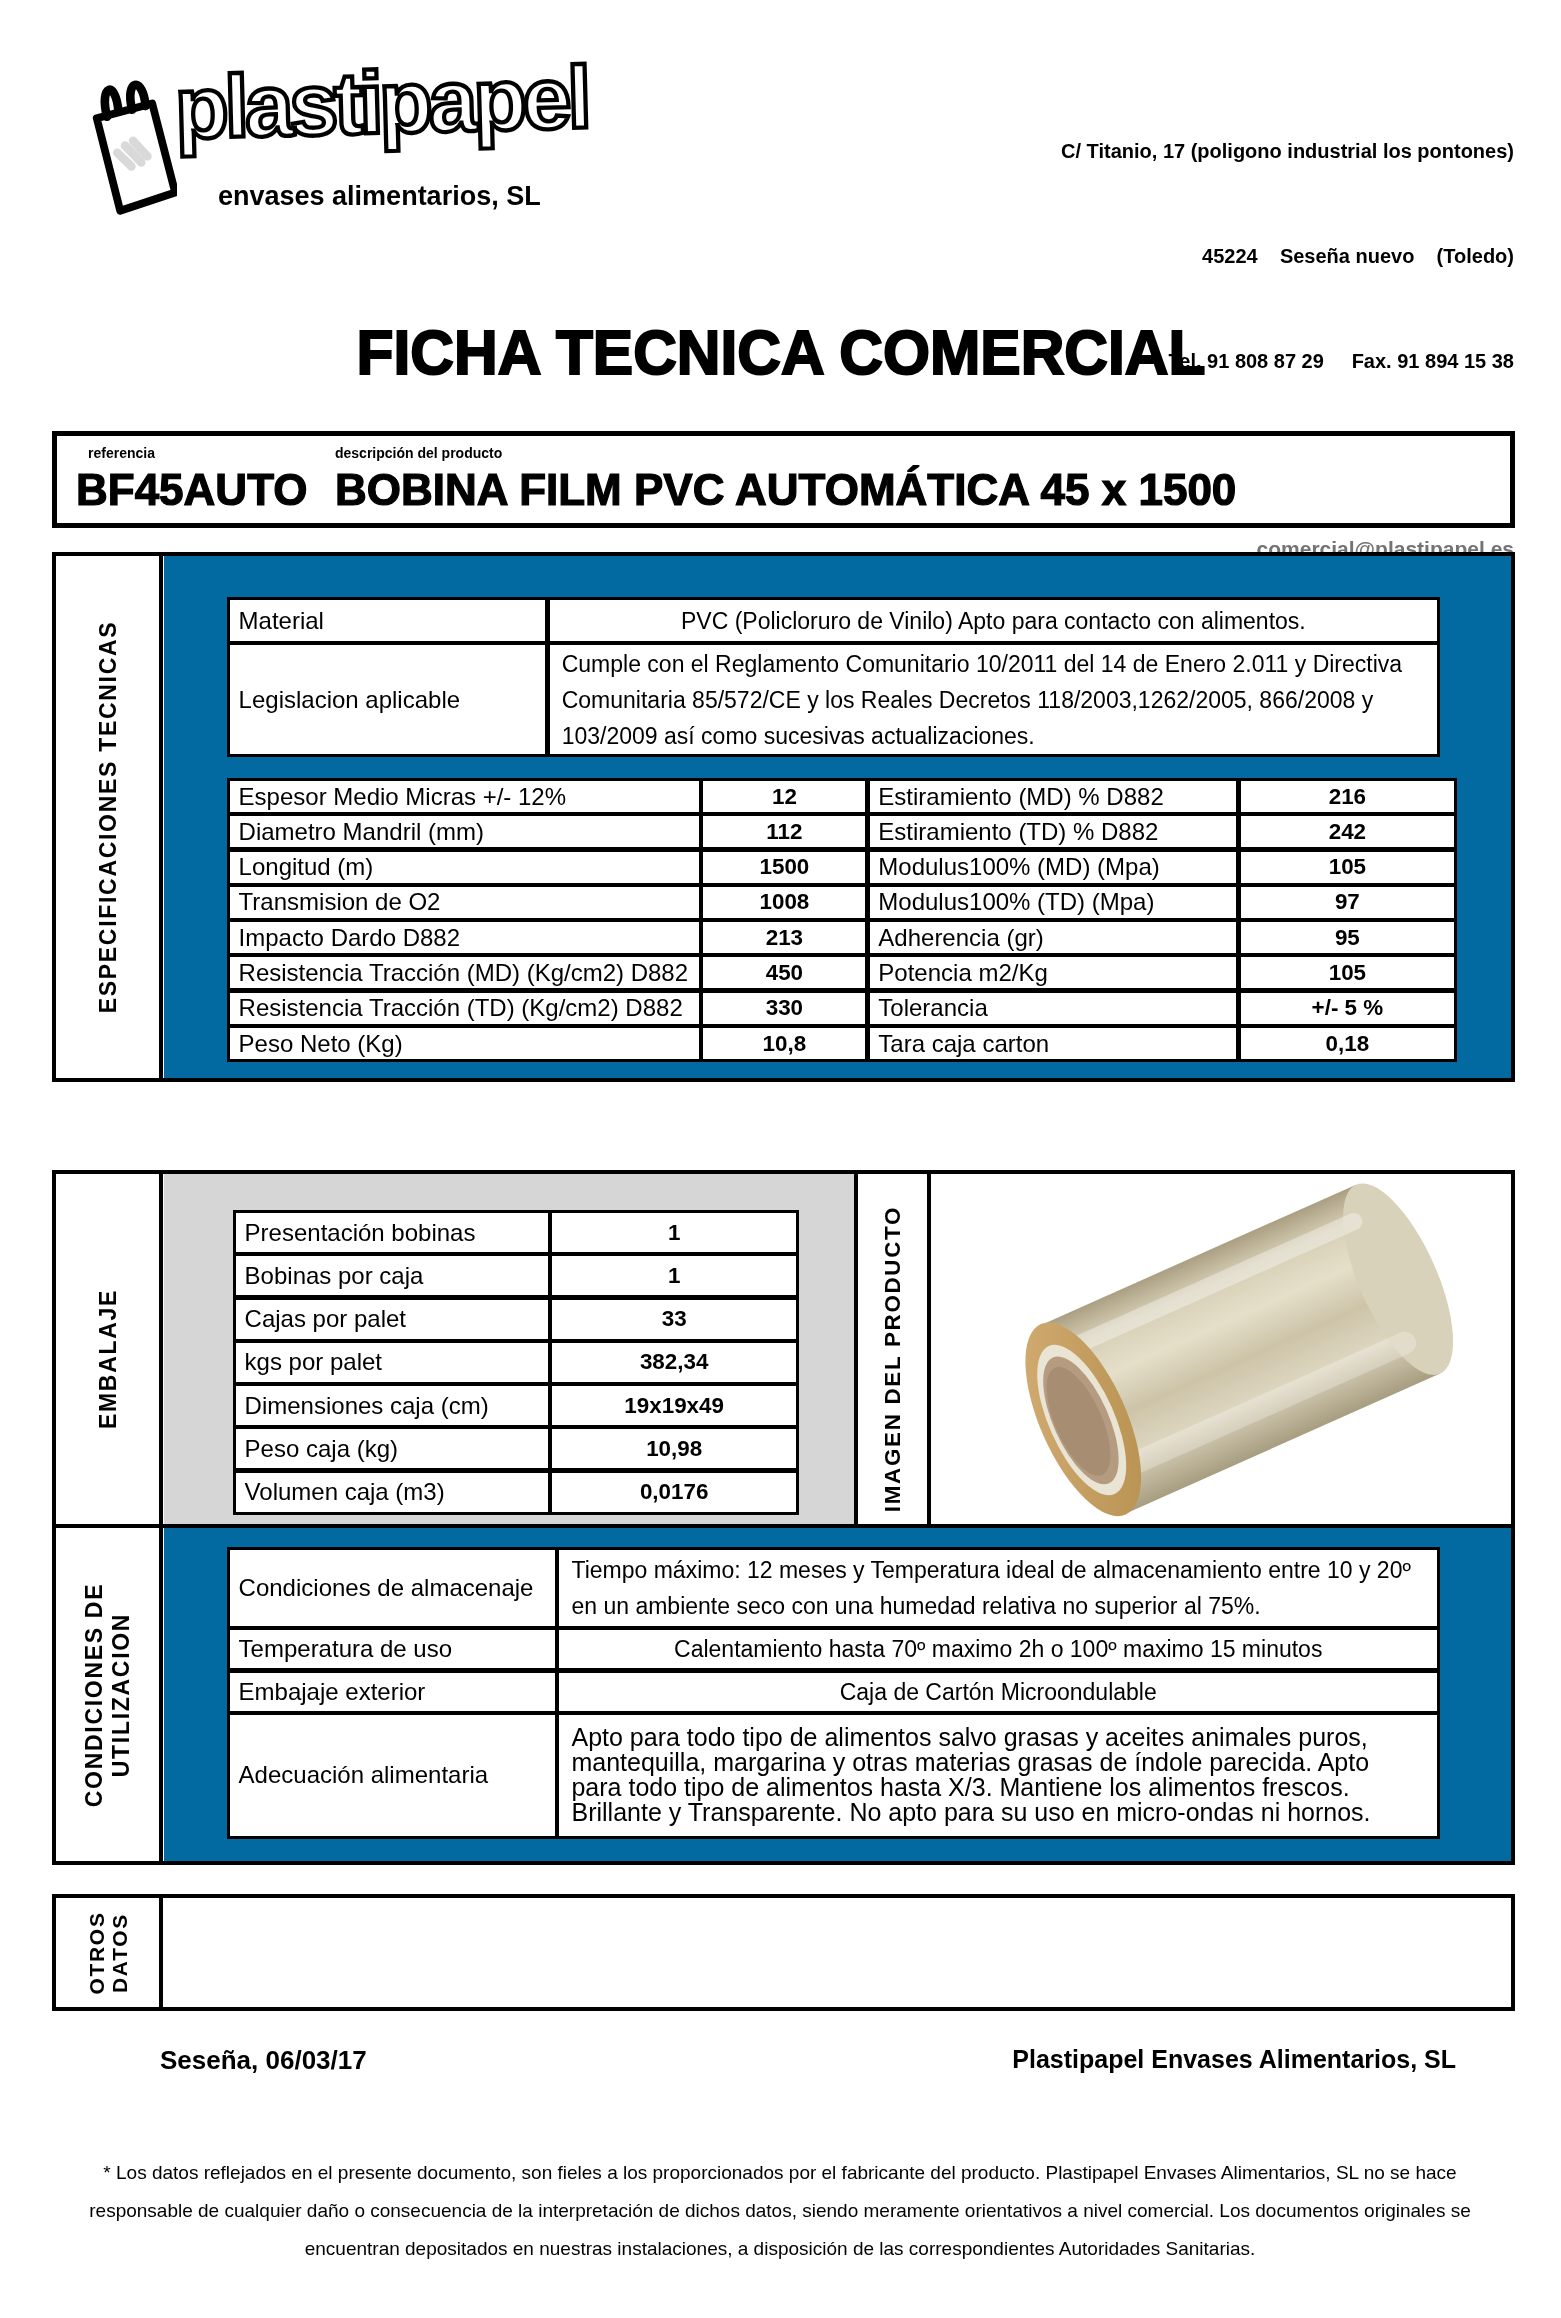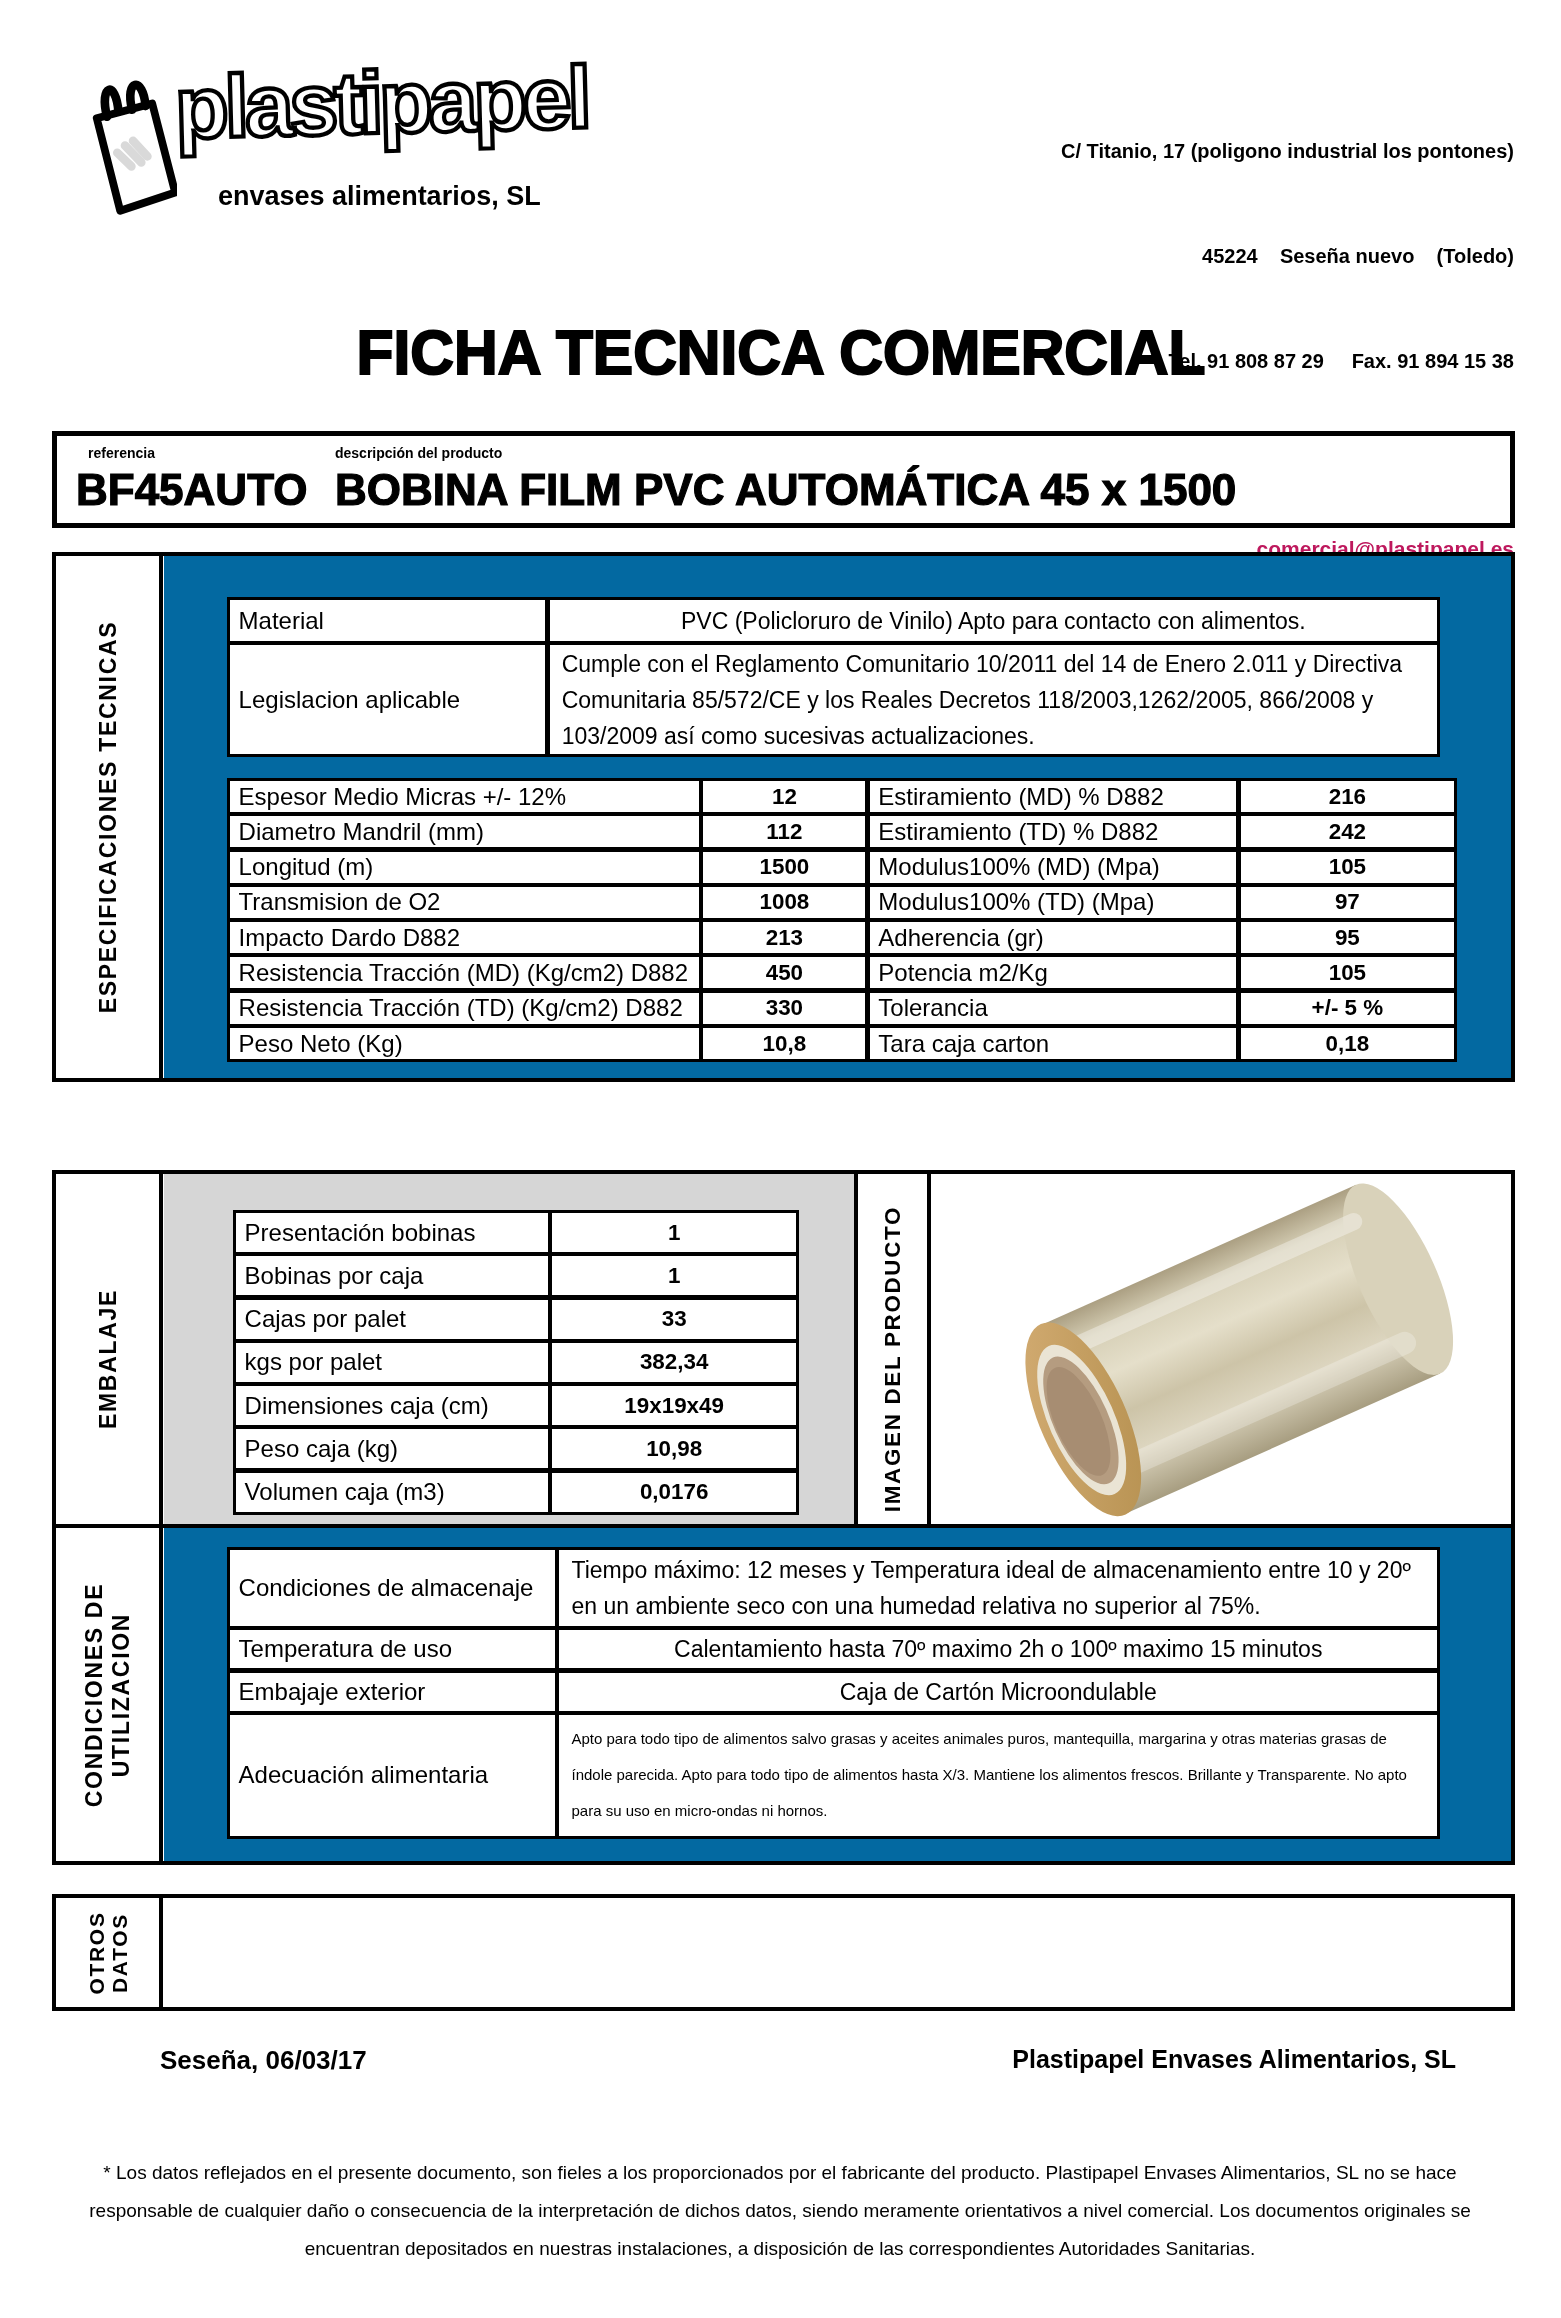--- a/index.html
+++ b/index.html
@@ -9,21 +9,21 @@
   
   .logo-block{position:absolute;left:56px;top:45px;width:569px;height:203px;}
   .bag-icon{position:absolute;left:26px;top:24px;width:95px;height:151px;}
   .logo-text{position:absolute;left:119px;top:7px;font-size:88px;font-weight:bold;
              letter-spacing:-4.3px;color:#fff;-webkit-text-stroke:4.3px #000;
              transform:rotate(-1.5deg);white-space:nowrap;}
   .logo-sub{position:absolute;left:162px;top:136px;font-size:27px;font-weight:bold;white-space:nowrap;}
   .contact{position:absolute;right:48px;top:64px;text-align:right;font-weight:bold;
            font-size:20px;line-height:35px;white-space:pre;}
   .contact .gap{height:12px;}
-  .email{text-decoration:underline;color:#be185d;font-size:21px;}
+  .email{text-decoration:underline;color:#737373;font-size:21px;}
   .rgsi{font-size:21px;}
 
   
   .doc-title{position:absolute;left:0;top:316px;width:1562px;text-align:center;
              font-size:63px;font-weight:bold;-webkit-text-stroke:2.1px #000;
              letter-spacing:0px;transform:scaleX(.96);}
 
   
   .refbox{position:absolute;left:52px;top:431px;width:1463px;height:97px;
           border:5.2px solid #000;box-sizing:border-box;background:#fff;}
@@ -42,21 +42,21 @@
           white-space:nowrap;font-weight:bold;font-size:23px;letter-spacing:1.7px;text-align:center;}
   .vlabel .ln{line-height:27px;}
   .grayzone{position:absolute;left:108px;top:0;right:0;bottom:0;background:#0369a1;}
 
   
   .tbl{position:absolute;background:#000;border:3.4px solid #000;display:grid;gap:4.3px;}
   .tbl > div{background:#fff;display:flex;align-items:center;box-sizing:border-box;}
   .lbl{justify-content:flex-start;padding-left:8.6px;font-size:24px;}
   .val{justify-content:center;font-size:22.4px;font-weight:bold;}
   .ctr{justify-content:center;font-size:23px;text-align:left;padding:3.4px 12px;line-height:36px;}
-  .lft{justify-content:flex-start;font-size:15px;text-align:left;padding:7px 12px;line-height:36px;}
+  .lft{justify-content:flex-start;font-size:25px;text-align:left;padding:7px 12px;line-height:25px;}
 
   .mat-tbl{left:63px;top:41px;width:1207px;grid-template-columns:364fr 1024fr;
            grid-template-rows:41px 109px;}
   .spec-tbl{left:63px;top:222px;width:1224px;grid-template-columns:550fr 190fr 430fr 250fr;
             grid-auto-rows:31px;}
   .emb-tbl{left:69px;top:36px;width:560px;grid-template-columns:365fr 285fr;grid-auto-rows:39px;}
   .con-tbl{left:63px;top:19px;width:1207px;grid-template-columns:375fr 1012fr;
            grid-template-rows:76px 38px 38px 121px;}
 
   

